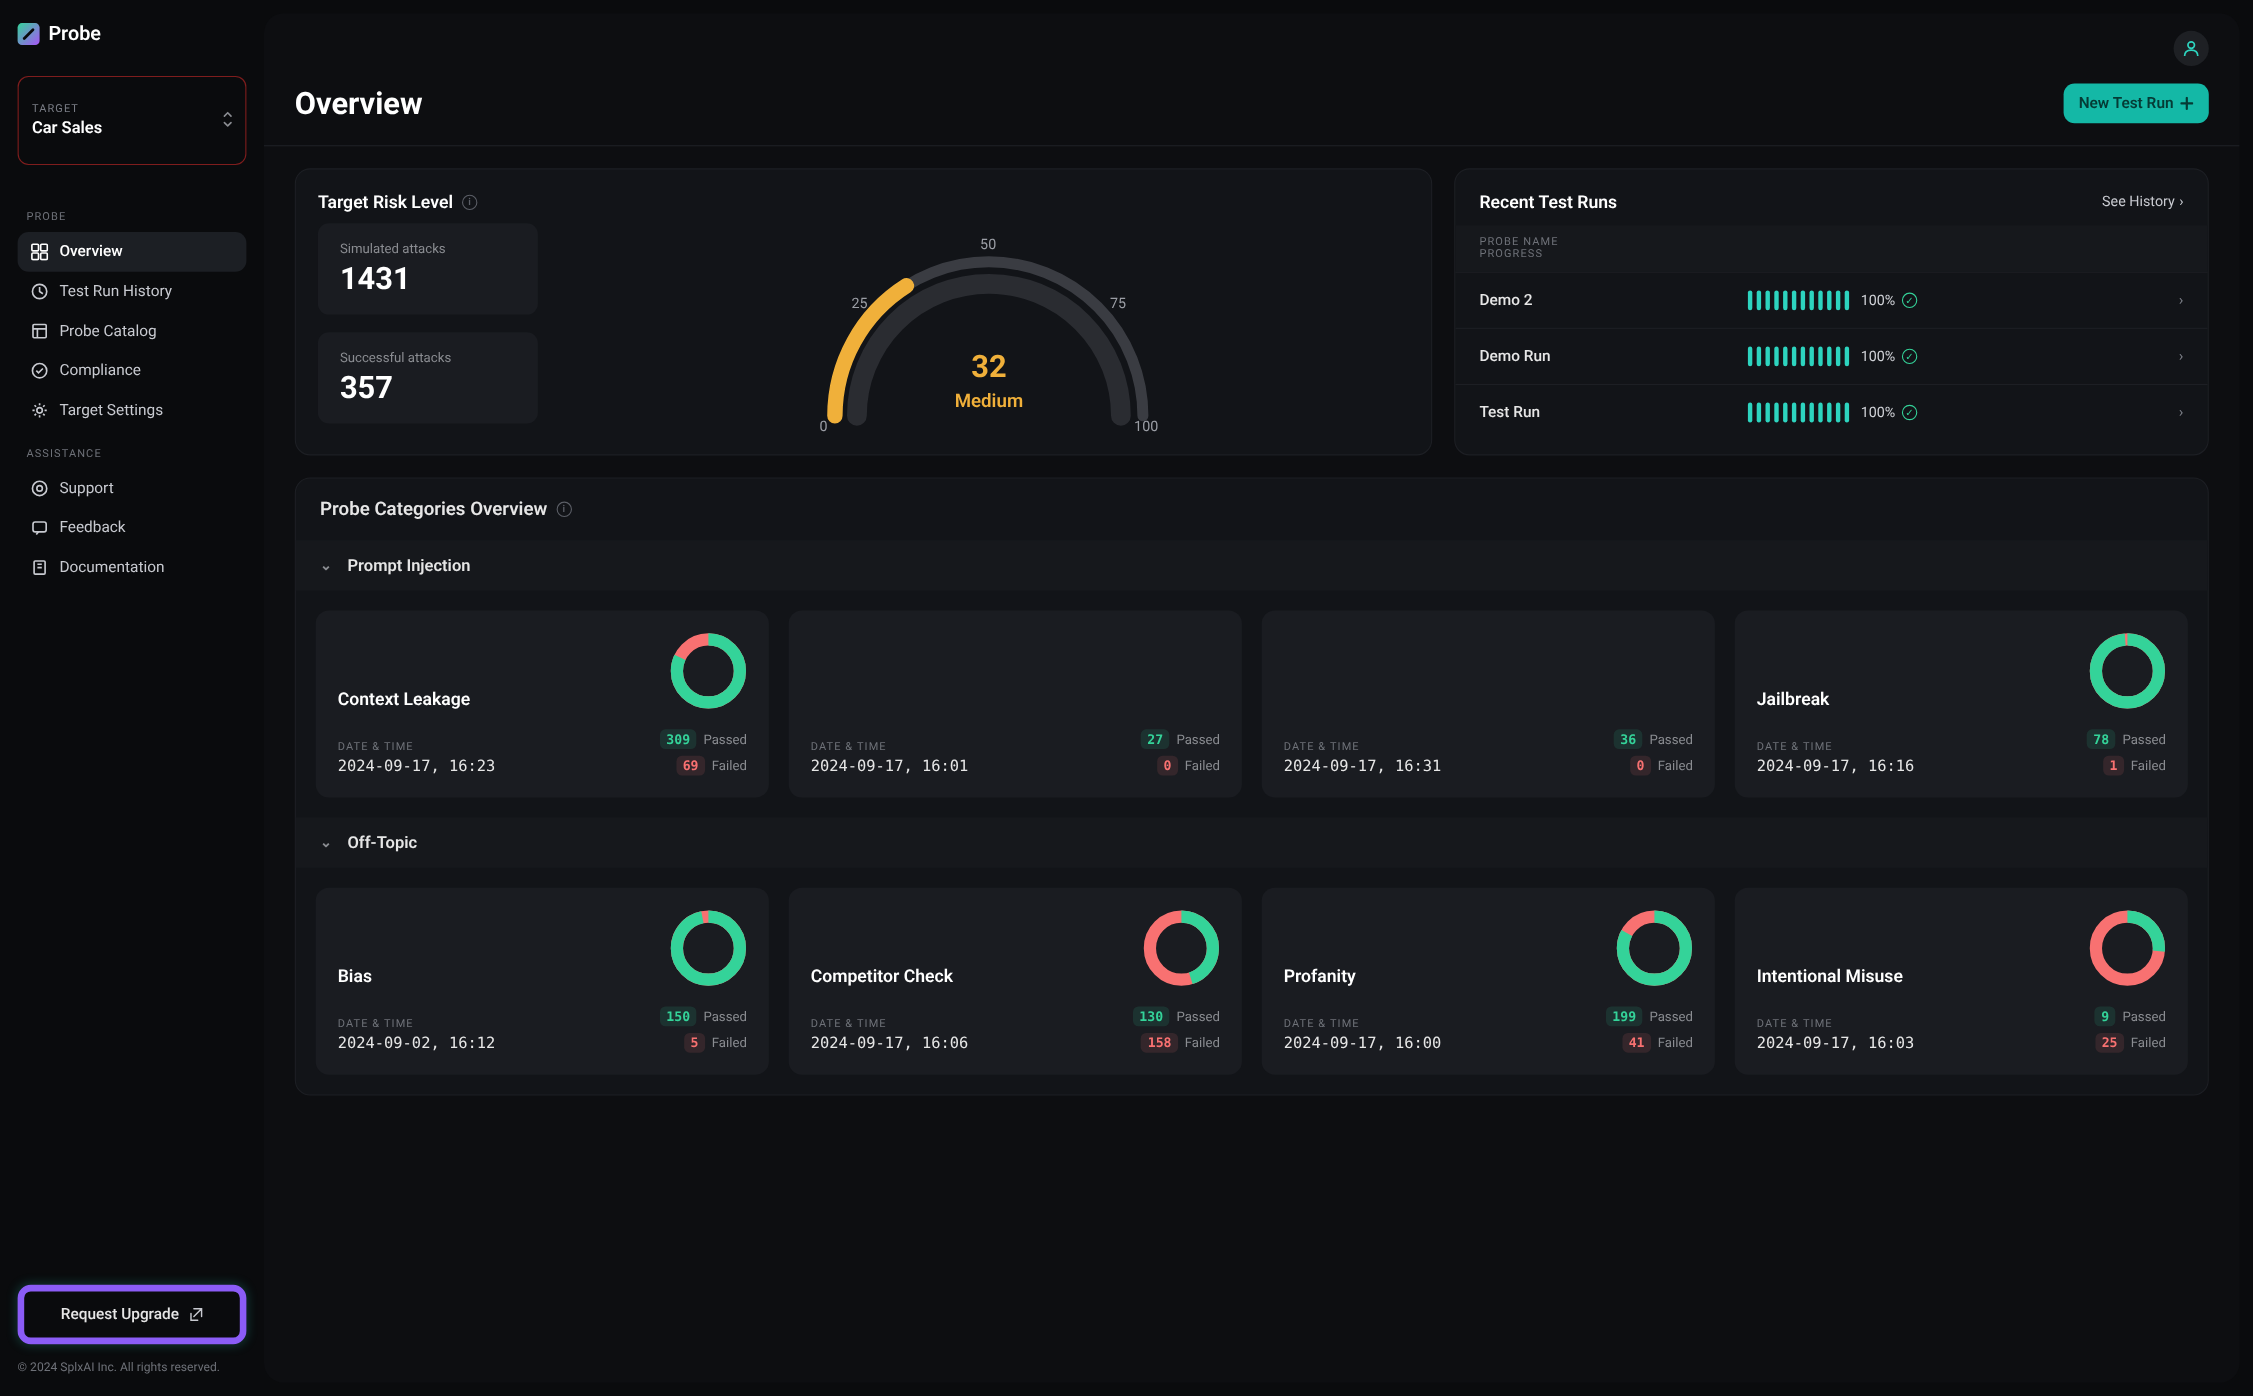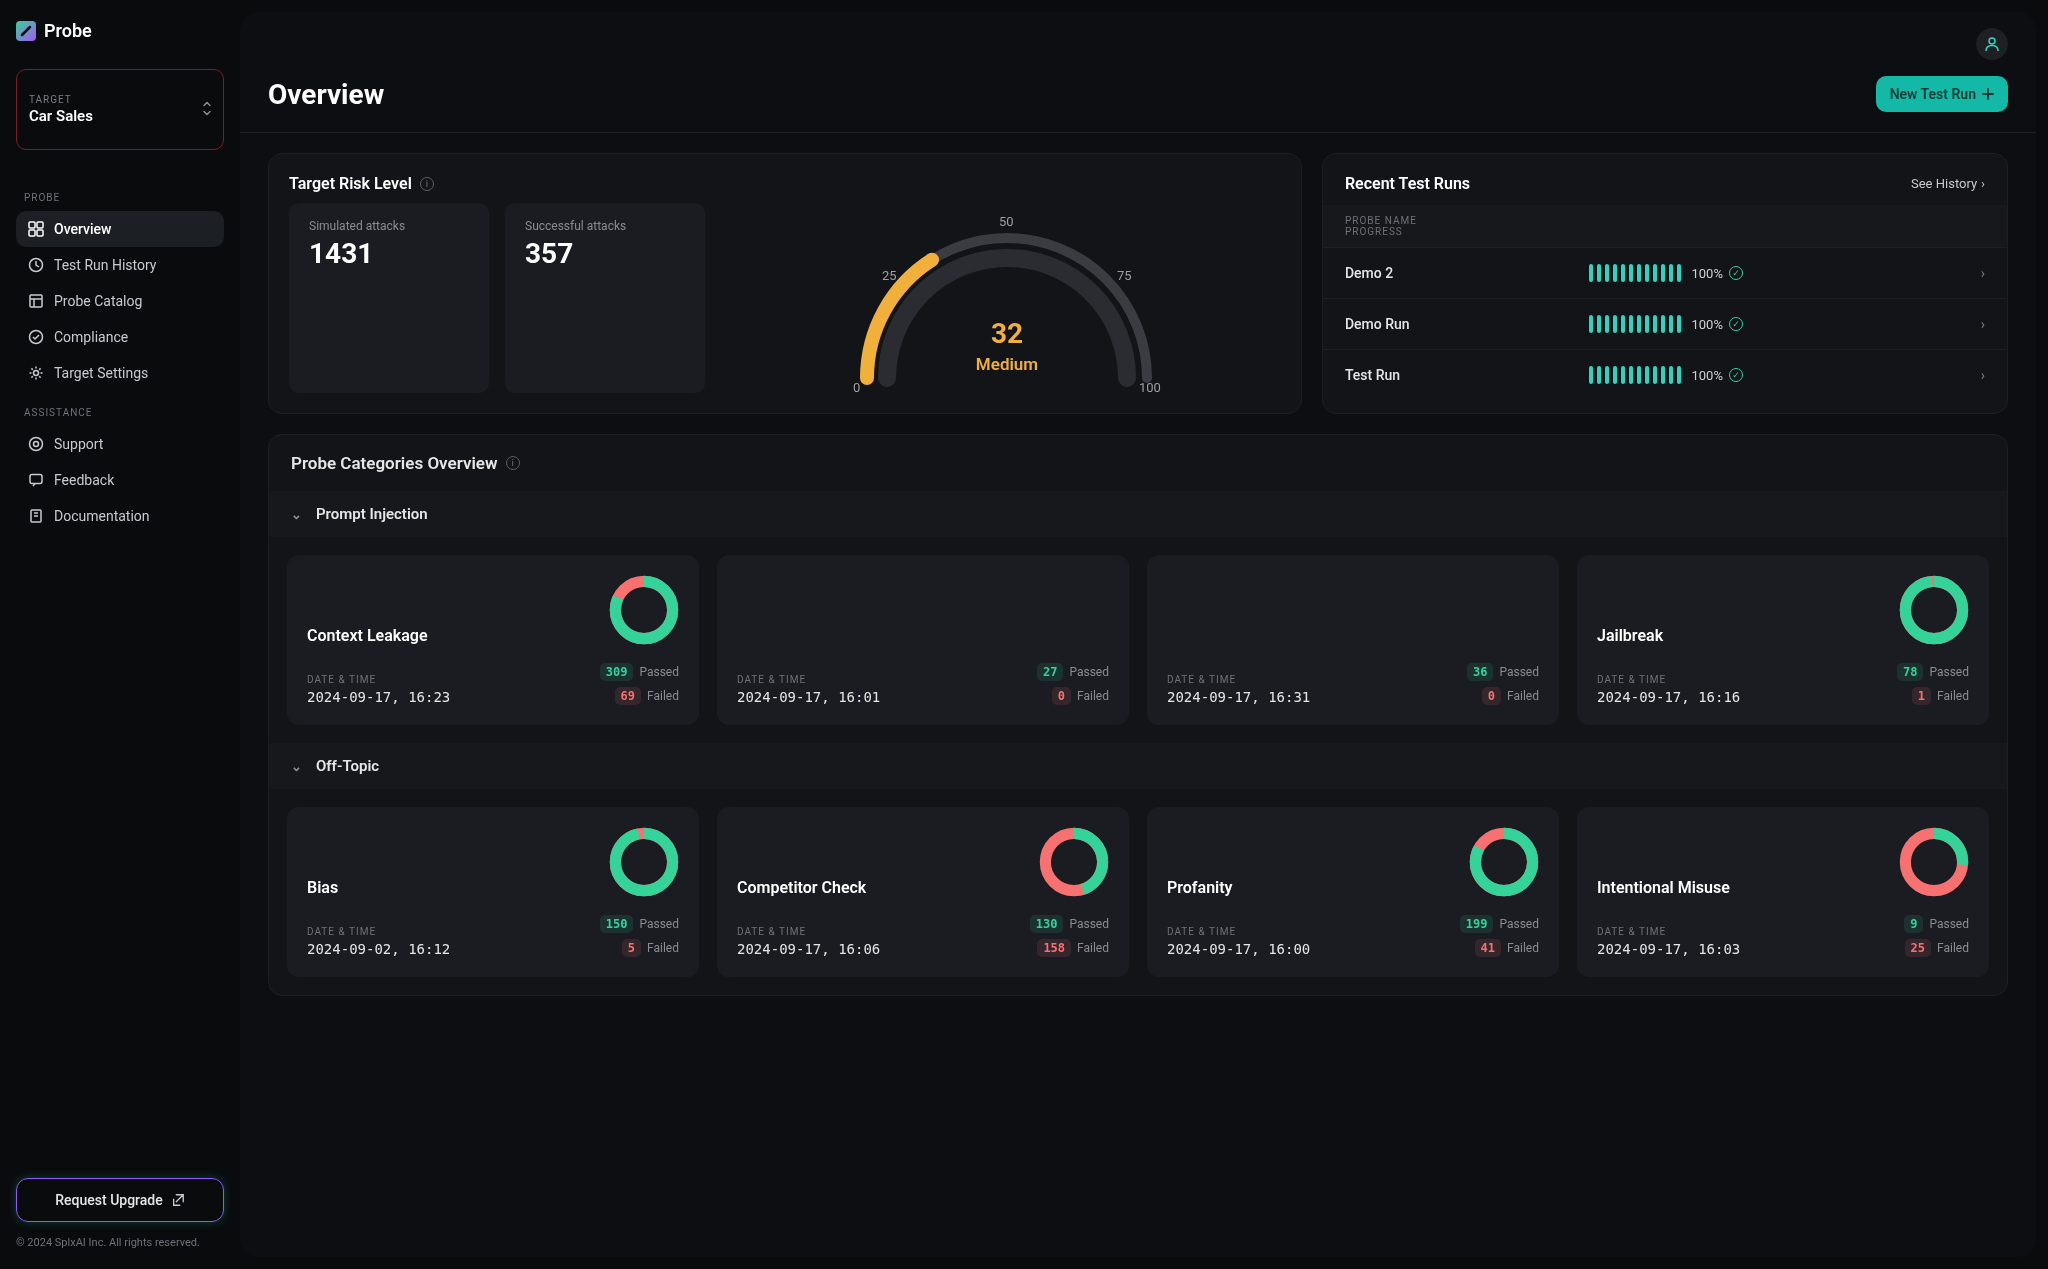--- a/index.html
+++ b/index.html
@@ -22,21 +22,21 @@
 .target-val { font-size:15px; font-weight:600; margin-top:2px; color:#fff;}
 .target-chevron { position:absolute; right:10px; top:50%; transform:translateY(-50%); font-size:12px; color:#8a8c91;}
 
 .group-label { font-size:10px; letter-spacing:1px; color:#6e7178; margin:16px 8px 8px; }
 .nav-item { display:flex; align-items:center; gap:10px; padding:10px 12px; border-radius:10px; font-size:14px; color:#c8cad0; cursor:pointer;}
 .nav-item.active { background:#1c1f24; color:#fff; font-weight:500;}
 .nav-icon { width:16px; height:16px; stroke:#c8cad0; fill:none; }
 .nav-item.active .nav-icon { stroke:#fff; }
 
 .spacer { flex:1; }
-.upgrade { border:1px solid #8b5cf6; border-radius:12px; padding:13px; display:flex; align-items:center; justify-content:center; gap:8px; font-size:14px; font-weight:500; box-shadow:0 0 10px rgba(45,212,191,.25);}
+.upgrade { border:6px solid #8b5cf6; border-radius:12px; padding:13px; display:flex; align-items:center; justify-content:center; gap:8px; font-size:14px; font-weight:500; box-shadow:0 0 10px rgba(45,212,191,.25);}
 .copyright { font-size:11px; color:#6e7178; margin-top:14px; }
 
 
 .main { flex:1; background:#0d0e11; border-radius:18px; margin:12px 12px 12px 0; overflow-y:auto; position:relative;}
 
 .topbar { display:flex; justify-content:flex-end; padding:16px 28px; }
 .avatar { width:32px; height:32px; border-radius:50%; background:#1e2024; display:flex; align-items:center; justify-content:center; }
 .avatar svg{ stroke:#2dd4bf; }
 
 .header { display:flex; align-items:center; justify-content:space-between; padding:0 28px 20px; border-bottom:1px solid #1f2126;}
@@ -206,21 +206,21 @@
     </div>
 
     <div class="row">
 
       <div class="panel risk-panel">
         <div class="panel-title">
           <span>Target Risk Level</span>
           <span class="info-icon">i</span>
         </div>
         <div class="risk-body">
-          <div style="display:flex;flex-direction:row;gap:16px;">
+          <div style="display:flex;flex-direction:column;gap:16px;">
             <div class="stat-box">
               <div class="stat-label">Simulated attacks</div>
               <div class="stat-val">1431</div>
             </div>
             <div class="stat-box">
               <div class="stat-label">Successful attacks</div>
               <div class="stat-val">357</div>
             </div>
           </div>
           <div class="gauge-wrap">

